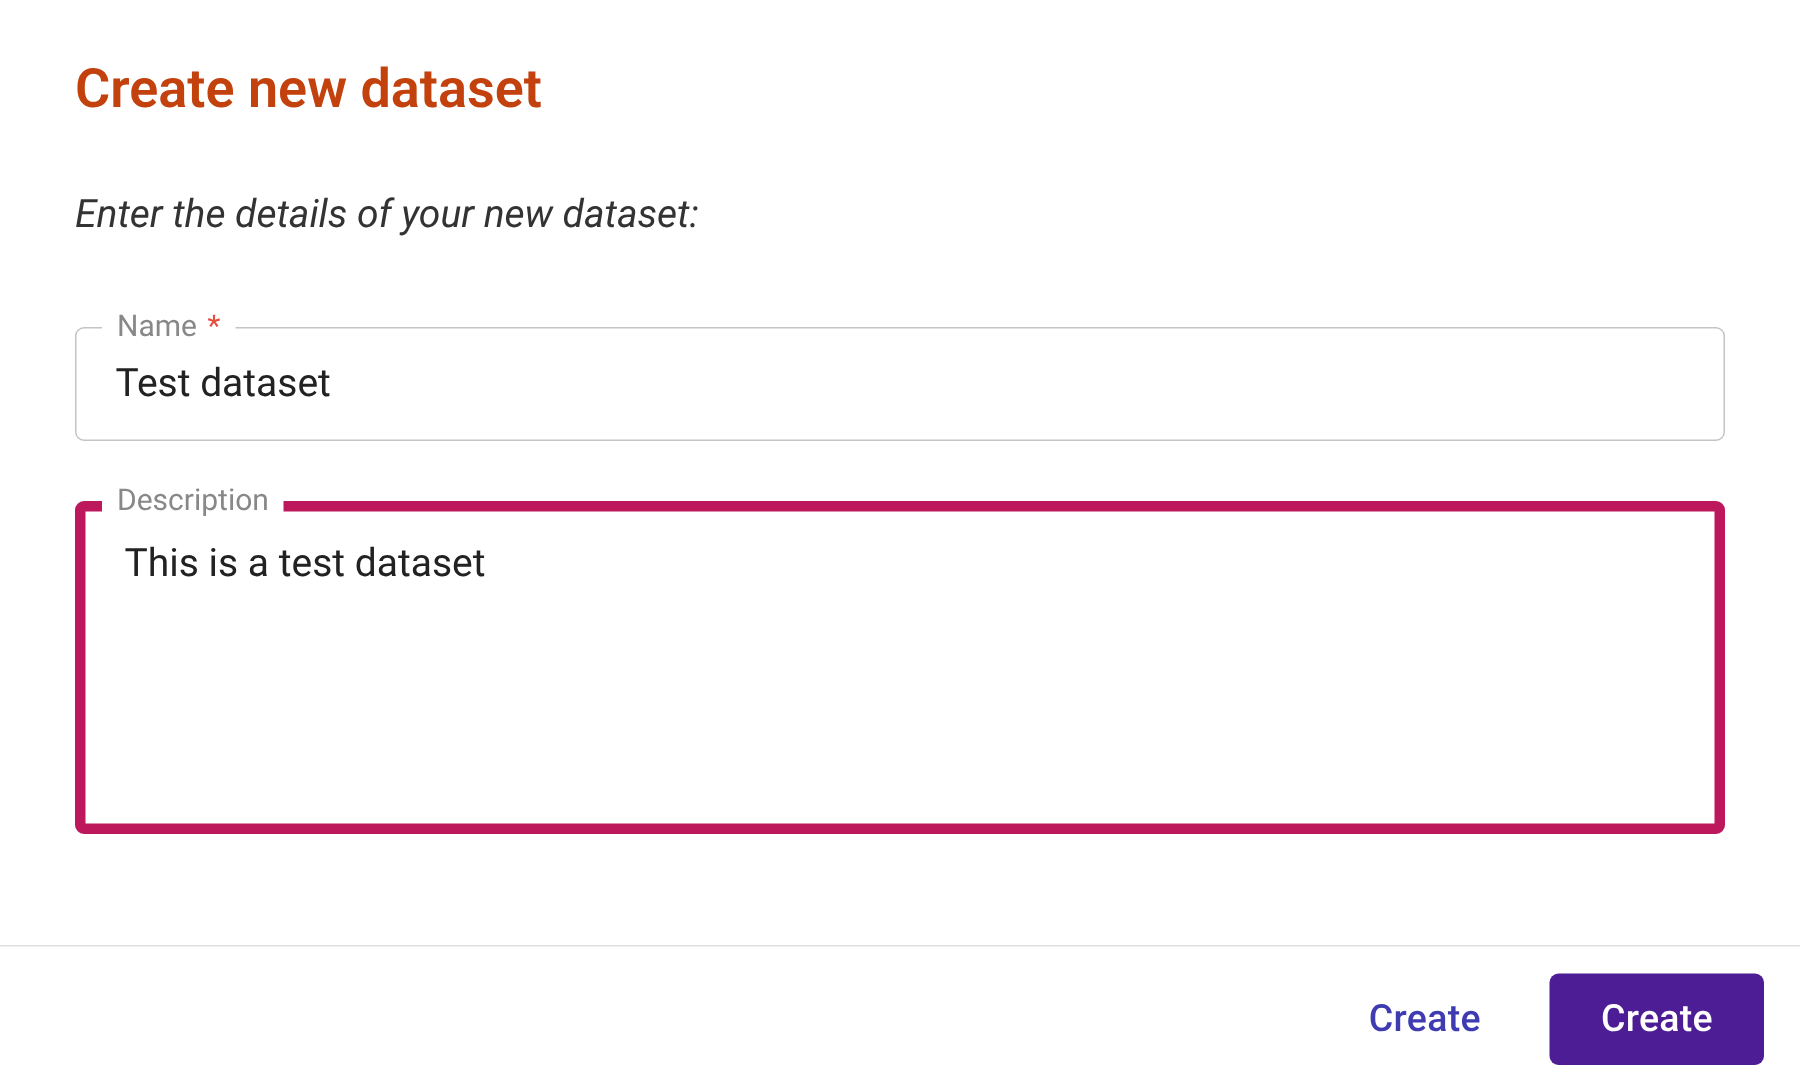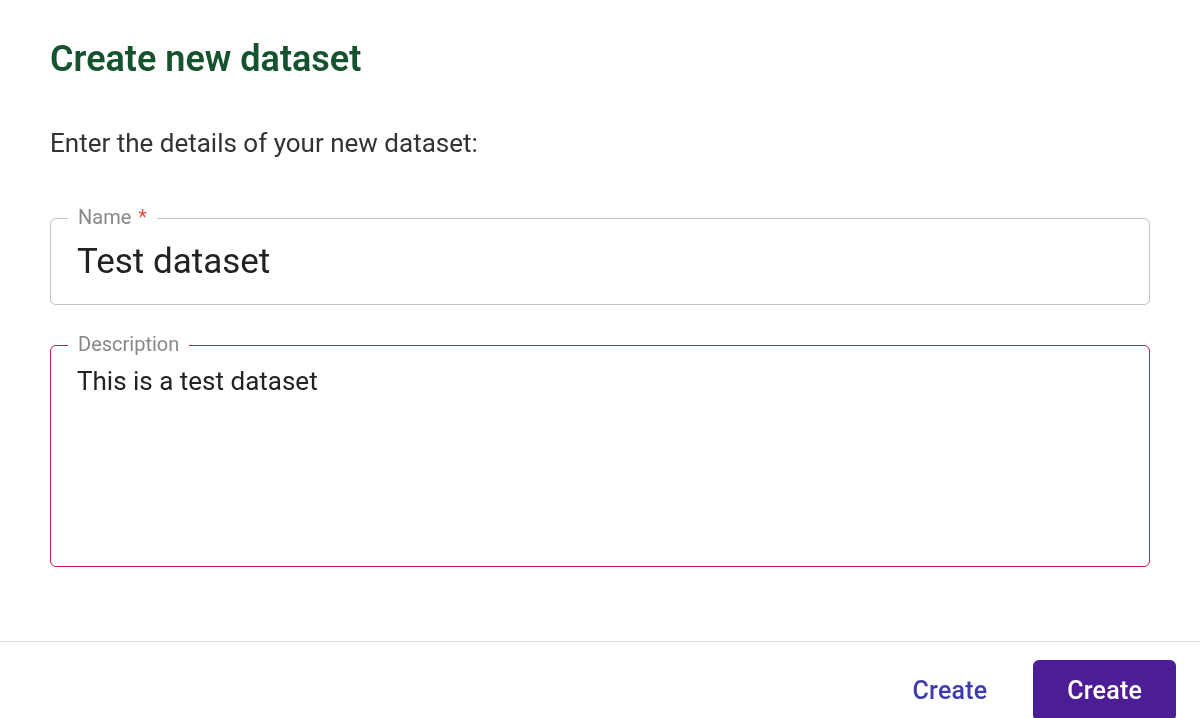--- a/index.html
+++ b/index.html
@@ -26,29 +26,30 @@
     }
     
     .dialog-content {
       padding: 38px 50px 30px 50px;
       flex: 1;
     }
     
     .dialog-title {
       font-size: 36px;
       font-weight: 600;
-      color: #14532d;
+      color: #c2410c;
       margin-bottom: 48px;
     }
     
     .dialog-subtitle {
       font-size: 26px;
       font-weight: 400;
       color: #333333;
       margin-bottom: 60px;
+      font-style: italic;
     }
     
     .form-field {
       position: relative;
       margin-bottom: 40px;
     }
     
     .field-label {
       position: absolute;
       top: -13px;
@@ -63,36 +64,36 @@
     }
     
     .required-asterisk {
       color: #e74c3c;
       margin-left: 2px;
     }
     
     .field-input {
       width: 100%;
       padding: 22px 26px;
-      font-size: 35px;
+      font-size: 26px;
       font-family: inherit;
       color: #222222;
       border: 1px solid #c4c4c4;
       border-radius: 6px;
       outline: none;
       background: #ffffff;
     }
     
     .field-textarea {
       width: 100%;
       padding: 20px 26px;
       font-size: 26px;
       font-family: inherit;
       color: #222222;
-      border: 1px solid #be185d;
+      border: 7px solid #be185d;
       border-radius: 6px;
       outline: none;
       background: #ffffff;
       resize: none;
       height: 222px;
     }
     
     .dialog-actions {
       border-top: 1px solid #e0e0e0;
       padding: 18px 24px;

